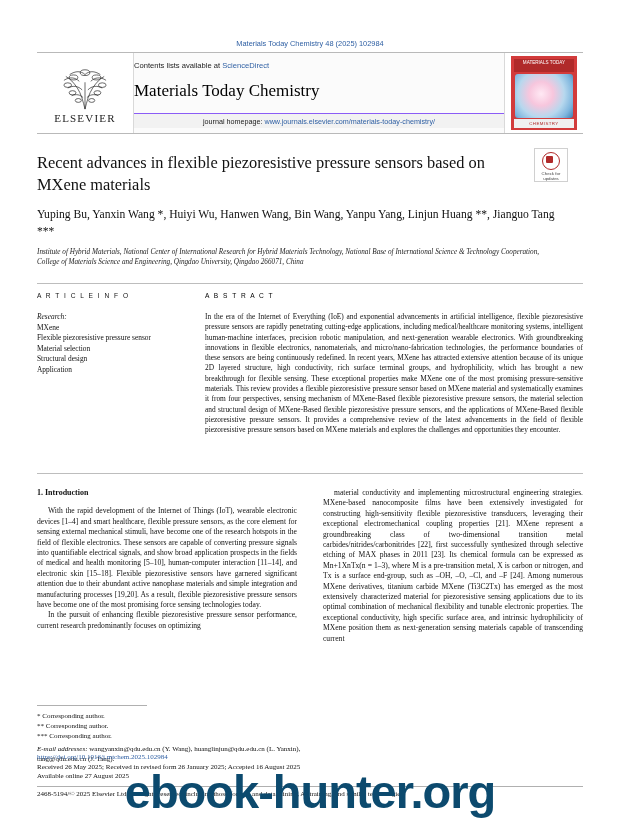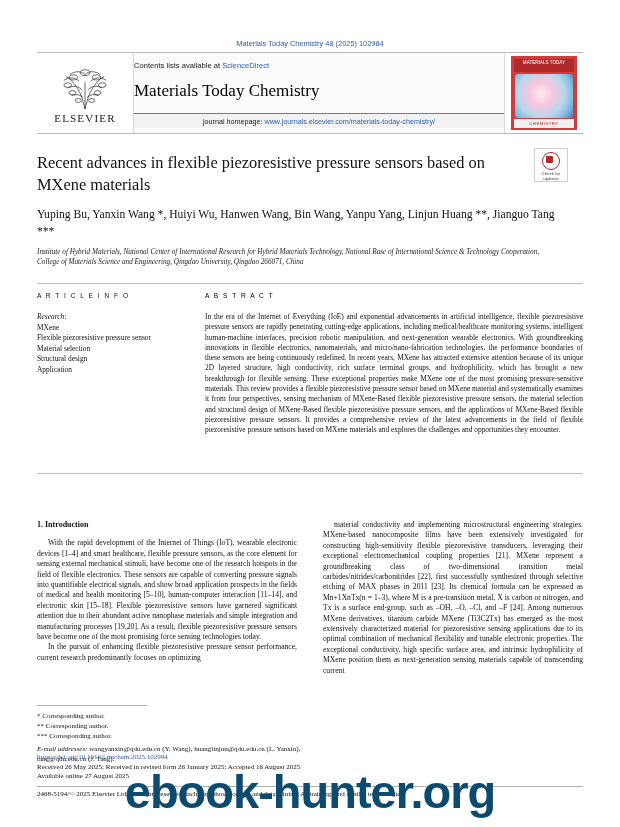--- a/index.html
+++ b/index.html
@@ -281,21 +281,20 @@
   
   .body-col {
     position: absolute;
     top: 488px;
     width: 260px;
     font-family: "Liberation Serif", serif;
     font-size: 7.6px;
     line-height: 10.4px;
     text-align: justify;
     color: #111;
-    margin-top: 32px;
   }
   .col-left { left: 37px; }
   .col-right { left: 323px; }
   .body-col h2 {
     font-size: 8px;
     font-weight: bold;
     margin: 0 0 8px 0;
     font-family: "Liberation Serif", serif;
   }
   .body-col p { margin: 0 0 0 0; text-indent: 11px; }

